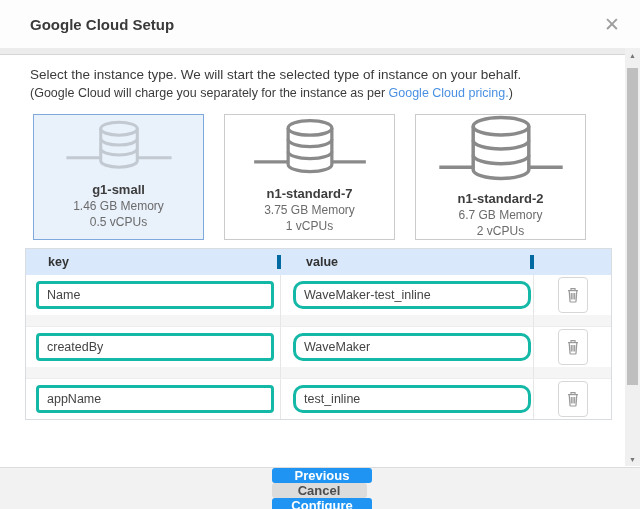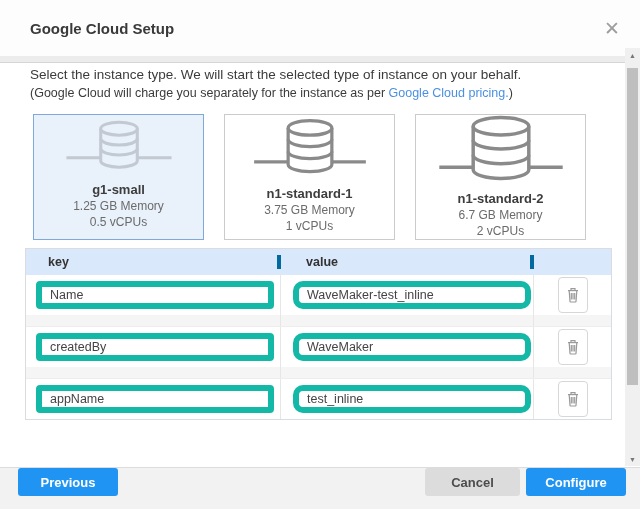--- a/index.html
+++ b/index.html
@@ -4,21 +4,21 @@
 <style>
   * { margin:0; padding:0; box-sizing:border-box; }
   html,body { width:640px; height:509px; }
   body {
     font-family:"Liberation Sans", "DejaVu Sans", sans-serif;
     background:#fff; color:#3b3b3b; overflow:hidden; position:relative;
   }
   .dialog { position:absolute; inset:0; background:#fff; }
 
   
-  .dlg-header { height:56px; background:#fdfdfd; display:flex; align-items:center;
+  .dlg-header { height:48px; background:#fdfdfd; display:flex; align-items:center;
     justify-content:space-between; padding:0 20px 0 30px; }
   .dlg-title { font-size:15px; font-weight:bold; color:#3a3a3a; }
   .close-x { font-size:19px; color:#9e9e9e; cursor:pointer; line-height:1; font-weight:normal; }
   .header-strip { height:7px; background:#ececec; border-bottom:1px solid #d6d6d6; }
 
   
   .content { position:absolute; top:48px; bottom:42px; left:0; right:15px;
     overflow:hidden; padding:0 0 0 25px; }
 
   .intro { margin:19px 8px 0 5px; }
@@ -62,39 +62,39 @@
   .c-val { width:253px; padding-left:25px; }
   .c-act { width:77px; display:flex; align-items:center; justify-content:center; }
   .t-body-row { background:#fff; height:40px; align-items:center; }
   .t-body-row .c-key, .t-body-row .c-val { border-right:1px solid #e6e6e6;
     height:100%; display:flex; align-items:center; padding-left:0; }
   .t-body-row .c-key input { margin-left:10px; }
   .t-body-row .c-val input { margin-left:12px;border-radius:10px; }
   .t-gap { height:12px; background:#f5f5f5; border-bottom:1px solid #ededed; }
   .t-gap .g1 { width:255px; border-right:1px solid #e6e6e6; }
   .t-gap .g2 { width:253px; border-right:1px solid #e6e6e6; }
-  .tag-input { width:238px; height:28px; border:6px solid #14b8a6; border-radius:4px;
+  .tag-input { width:238px; height:28px; border:3px solid #14b8a6; border-radius:4px;
     font-family:inherit; font-size:12.5px; color:#444; padding:0 8px; background:#fff; }
   .trash-btn { width:30px; height:36px; background:#fff; border:1px solid #d7d7d7;
     border-radius:4px; display:flex; align-items:center; justify-content:center; cursor:pointer; }
 
   
   .scrollbar { position:absolute; top:48px; bottom:43px; right:0; width:15px;
     background:#f0f0f0; }
   .sb-arrow { position:absolute; left:0; width:15px; height:14px; display:flex;
     align-items:center; justify-content:center; font-size:7px; color:#777; cursor:pointer; }
   .sb-up { top:0; }
   .sb-down { bottom:0; }
   .sb-thumb { position:absolute; left:2px; width:11px; top:20px; height:317px;
     background:#bfbfbf; cursor:pointer; }
 
   
   .dlg-footer { position:absolute; left:0; right:0; bottom:0; height:42px;
-    background:#f2f2f2; border-top:1px solid #dcdcdc; display:flex; align-items:flex-start;
-    padding:0 14px 0 18px; }
+    background:#f2f2f2; border-top:1px solid #dcdcdc; display:flex; align-items:center;
+    padding:0 14px 0 18px;flex-direction:column; }
   .btn { border:none; border-radius:3px; height:28px; font-family:inherit;
     font-size:13px; font-weight:bold; cursor:pointer; }
   .btn-blue { background:#2094f3; color:#fff; }
   .btn-prev { width:100px; }
   .footer-spacer { flex:1; }
   .btn-cancel { width:95px; background:#dcdcdc; color:#4d4d4d; margin-right:6px; }
   .btn-configure { width:100px; }
 </style>
 </head>
 <body>
@@ -118,33 +118,33 @@
 
       <div class="card selected">
         <svg class="card-icon" width="150" height="64" viewBox="0 0 150 84" fill="none">
           <path class="cyl" d="M6 56 H144" stroke-width="4"></path>
           <path class="cyl cyl-fill" d="M51 18 V60 A24 8.5 0 0 0 99 60 V18" stroke-width="4"></path>
           <path class="cyl" d="M51 31 A24 8.5 0 0 0 99 31" stroke-width="4"></path>
           <path class="cyl" d="M51 44 A24 8.5 0 0 0 99 44" stroke-width="4"></path>
           <ellipse class="cyl cyl-fill" cx="75" cy="18" rx="24" ry="8.5" stroke-width="4"></ellipse>
         </svg>
         <div class="card-name">g1-small</div>
-        <div class="card-sub">1.25 GB Memory</div>
+        <div class="card-sub">1.46 GB Memory</div>
         <div class="card-sub">0.5 vCPUs</div>
       </div>
 
       <div class="card">
         <svg class="card-icon" width="150" height="68" viewBox="0 0 150 84" fill="none">
           <path class="cyl" d="M6 58 H144" stroke-width="4"></path>
           <path class="cyl cyl-fill" d="M48 16 V61 A27 9 0 0 0 102 61 V16" stroke-width="4"></path>
           <path class="cyl" d="M48 30 A27 9 0 0 0 102 30" stroke-width="4"></path>
           <path class="cyl" d="M48 45 A27 9 0 0 0 102 45" stroke-width="4"></path>
           <ellipse class="cyl cyl-fill" cx="75" cy="16" rx="27" ry="9" stroke-width="4"></ellipse>
         </svg>
-        <div class="card-name">n1-standard-1</div>
+        <div class="card-name">n1-standard-7</div>
         <div class="card-sub">3.75 GB Memory</div>
         <div class="card-sub">1 vCPUs</div>
       </div>
 
       <div class="card">
         <svg class="card-icon" width="150" height="74" viewBox="0 0 150 84" fill="none">
           <path class="cyl" d="M4 60 H146" stroke-width="4"></path>
           <path class="cyl cyl-fill" d="M43 13 V63 A32 10 0 0 0 107 63 V13" stroke-width="4"></path>
           <path class="cyl" d="M43 29 A32 10 0 0 0 107 29" stroke-width="4"></path>
           <path class="cyl" d="M43 46 A32 10 0 0 0 107 46" stroke-width="4"></path>

